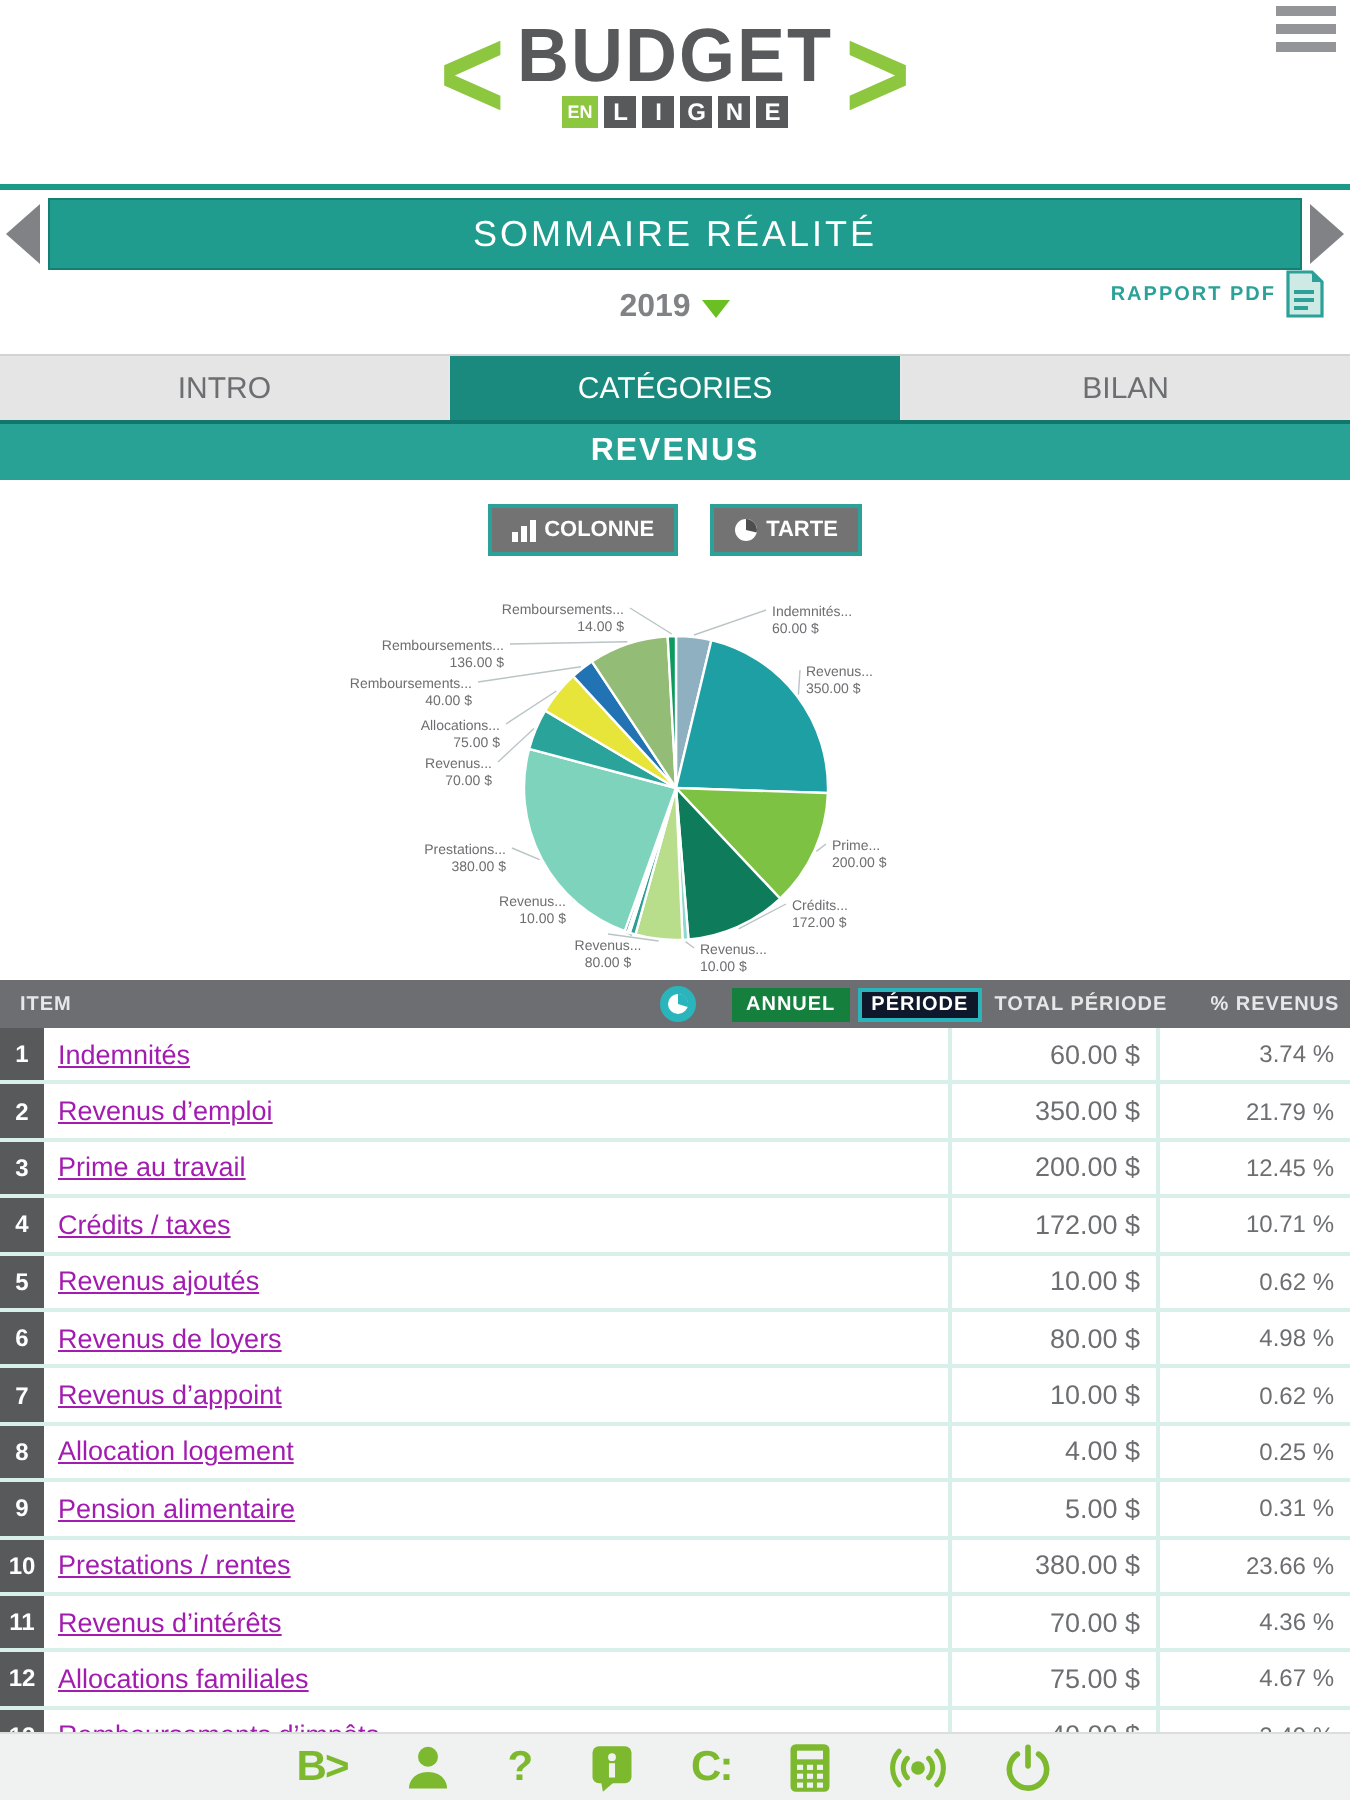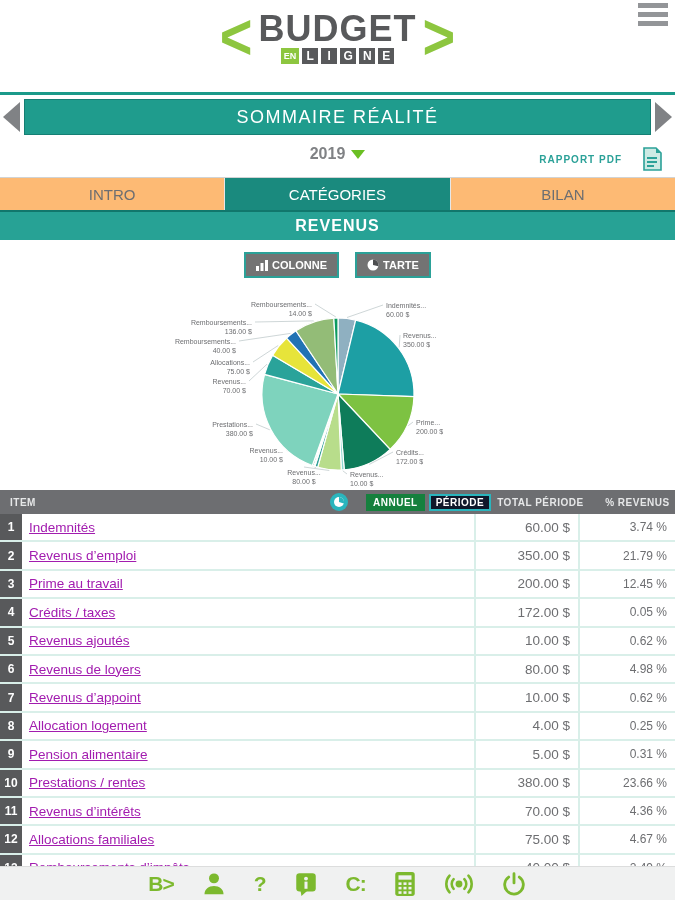--- a/index.html
+++ b/index.html
@@ -27,26 +27,26 @@
   .arrow-left{left:3px;border-right:17px solid #808285;}
   .arrow-right{right:3px;border-left:17px solid #808285;}
   .banner-band{position:absolute;left:24px;right:24px;top:0;bottom:0;background:#1f9c8d;border:1px solid #157f74;display:flex;align-items:center;justify-content:center;}
   .banner-band span{color:#fff;font-size:18px;letter-spacing:1.5px;}
 
   
   .year-row{position:relative;height:42px;font-weight:bold;}
   .year-select{position:absolute;left:0;right:0;top:10px;display:flex;justify-content:center;align-items:center;gap:6px;cursor:pointer;}
   .year-select .yr{color:#808285;font-size:16px;}
   .tri{width:0;height:0;border-left:7px solid transparent;border-right:7px solid transparent;border-top:9px solid #6abf23;}
-  .pdf{position:absolute;right:12px;top:12px;display:flex;align-items:center;gap:20px;cursor:pointer;}
+  .pdf{position:absolute;right:12px;top:0;display:flex;align-items:center;gap:4px;cursor:pointer;}
   .pdf span{color:#2ba198;font-size:10px;letter-spacing:1px;}
 
   
   .tabs{display:flex;height:33px;border-top:1px solid #d1d3d4;}
-  .tab{flex:1;display:flex;align-items:center;justify-content:center;font-size:15px;color:#6d6e71;background:#fdba74;border-right:1px solid #e6e7e8;cursor:pointer;}
+  .tab{flex:1;display:flex;align-items:center;justify-content:center;font-size:15px;color:#6d6e71;background:#e5e5e5;border-right:1px solid #e6e7e8;cursor:pointer;}
   .tab:last-child{border-right:none;}
   .tab.active{background:#1a8a7e;color:#fff;}
 
   
   .section-band{height:30px;background:#27a295;border-top:2px solid #11776c;display:flex;align-items:center;justify-content:center;}
   .section-band span{color:#fff;font-weight:700;font-size:16px;letter-spacing:1px;}
 
   
   .chart-buttons{display:flex;justify-content:center;gap:16px;margin-top:12px;height:26px;}
   .cbtn{display:flex;align-items:center;gap:4px;background:#737373;border:2px solid #2ba198;color:#fff;font-weight:700;font-size:11px;padding:0 10px;cursor:pointer;}
@@ -243,21 +243,21 @@
         <div class="t-row">
           <div class="t-num">3</div>
           <div class="t-item">Prime au travail</div>
           <div class="t-total">200.00 $</div>
           <div class="t-pct">12.45 %</div>
         </div>
         <div class="t-row">
           <div class="t-num">4</div>
           <div class="t-item">Crédits / taxes</div>
           <div class="t-total">172.00 $</div>
-          <div class="t-pct">0.05 %</div>
+          <div class="t-pct">10.71 %</div>
         </div>
         <div class="t-row">
           <div class="t-num">5</div>
           <div class="t-item">Revenus ajoutés</div>
           <div class="t-total">10.00 $</div>
           <div class="t-pct">0.62 %</div>
         </div>
         <div class="t-row">
           <div class="t-num">6</div>
           <div class="t-item">Revenus de loyers</div>

